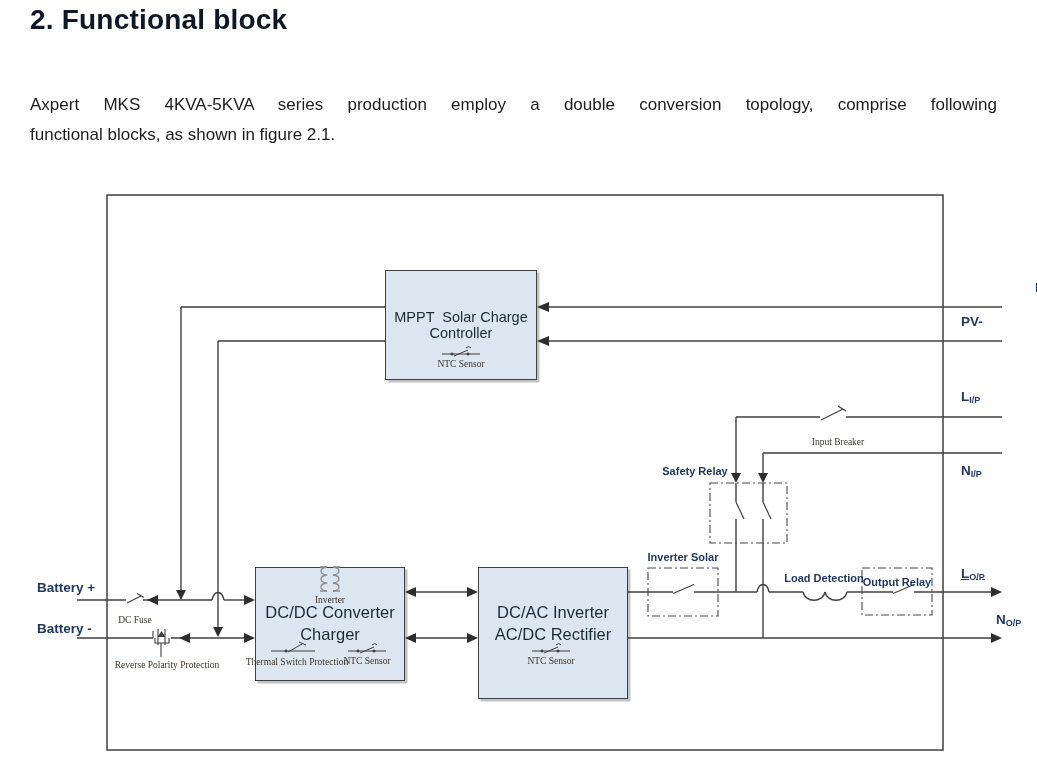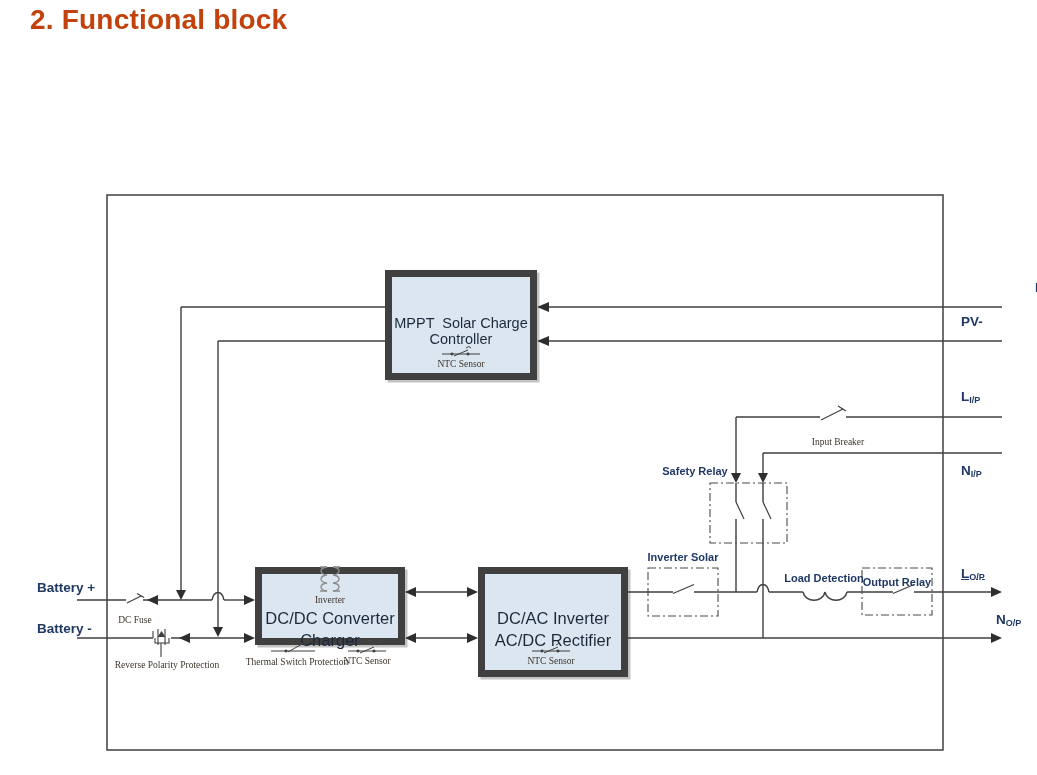--- a/index.html
+++ b/index.html
@@ -1,24 +1,24 @@
 <!DOCTYPE html>
 <html><head>
 <meta charset="utf-8">
 <style>
   html,body{margin:0;padding:0;background:#ffffff;}
   body{width:1037px;height:775px;position:relative;overflow:hidden;
        font-family:"Liberation Sans",sans-serif;color:#1b1b1b;}
   .abs{position:absolute;}
-  .page-title{left:30px;top:4px;font-size:28px;font-weight:bold;color:#c2410c;letter-spacing:.2px;}
+  .page-title{left:30px;top:4px;font-size:28px;font-weight:bold;color:#0f172a;letter-spacing:.2px;}
   .para{left:30px;top:90px;width:967px;font-size:17px;line-height:30px;color:#1c1c1c;}
   .para .l1{text-align:justify;text-align-last:justify;}
   .para .l2{text-align:left;}
 
-  .block{position:absolute;background:#dce6f1;border:7px solid #404040;
+  .block{position:absolute;background:#dce6f1;border:1px solid #404040;
          box-shadow:2.5px 2.5px 0 0 #c3c3c3;box-sizing:border-box;
          display:flex;flex-direction:column;align-items:center;}
   .block .bt{color:#1b2a3a;text-align:center;white-space:pre;}
   .mppt .bt{font-size:14.5px;line-height:16px;}
   .bigblk .bt{font-size:16.5px;line-height:22px;}
   .mppt{padding-top:38px;}
   .bigblk{padding-top:33px;}
 
   .lbl{position:absolute;font-weight:bold;color:#1f3864;white-space:nowrap;}
   .lbl13{font-size:13.5px;}
@@ -29,33 +29,35 @@
   .term{position:absolute;font-weight:bold;font-size:13.5px;color:#1f3864;white-space:nowrap;}
   .term sub{font-size:9px;vertical-align:-2px;}
   svg.overlay{position:absolute;left:0;top:0;}
 </style>
 </head>
 <body>
 
 <div class="abs page-title">2. Functional block</div>
 
 <div class="abs para">
+  <div class="l1">Axpert MKS 4KVA-5KVA series production employ a double conversion topology, comprise following</div>
+  <div class="l2">functional blocks, as shown in figure 2.1.</div>
 </div>
 
 <div class="block mppt" style="left:385px;top:270px;width:152px;height:110px;">
   <div class="bt">MPPT  Solar Charge</div>
   <div class="bt">Controller</div>
 </div>
 
-<div class="block bigblk" style="left:255px;top:567px;width:150px;height:78px;">
+<div class="block bigblk" style="left:255px;top:567px;width:150px;height:114px;">
   <div class="bt">DC/DC Converter</div>
   <div class="bt">Charger</div>
 </div>
 
-<div class="block bigblk" style="left:478px;top:567px;width:150px;height:110px;">
+<div class="block bigblk" style="left:478px;top:567px;width:150px;height:132px;">
   <div class="bt">DC/AC Inverter</div>
   <div class="bt">AC/DC Rectifier</div>
 </div>
 
 <svg class="overlay" width="1037" height="775" viewBox="0 0 1037 775">
   <g stroke="#3f3f3f" stroke-width="1.4" fill="none">
 
     <rect x="107" y="195" width="836" height="555" stroke-width="1.5"></rect>
 
     <path d="M549,307 H1002"></path>

